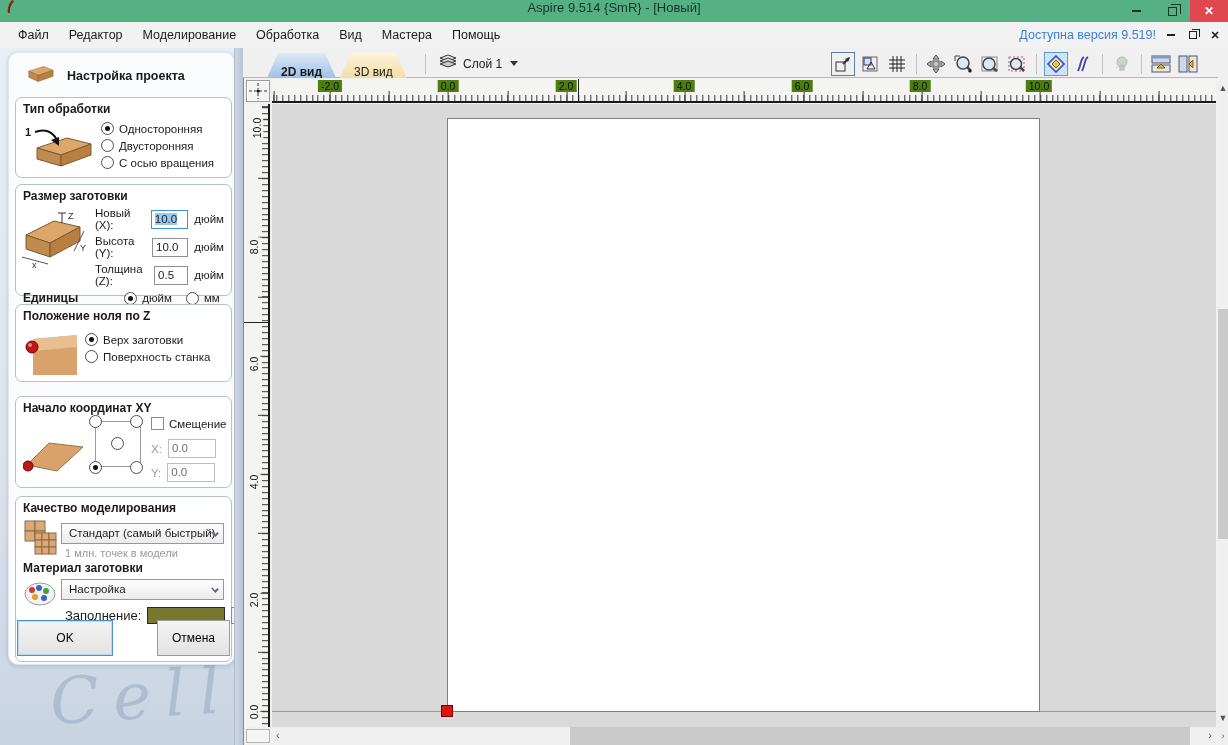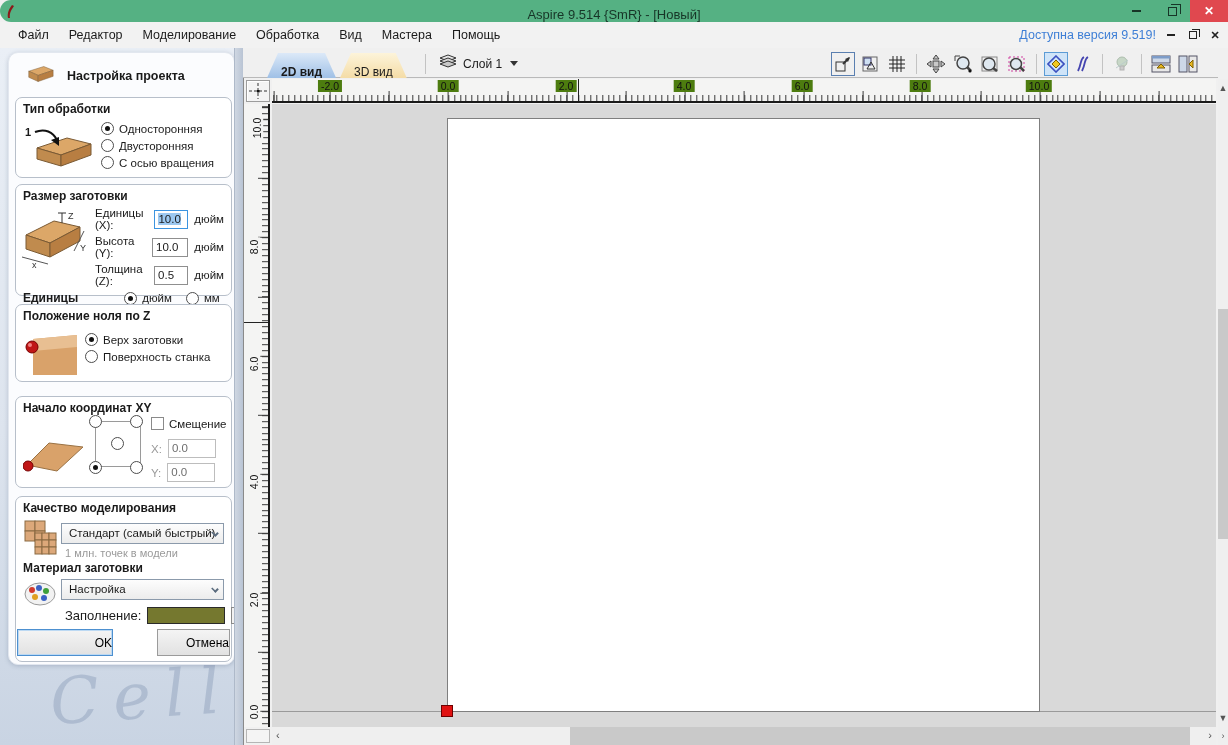--- a/index.html
+++ b/index.html
@@ -1,21 +1,21 @@
 <!DOCTYPE html>
 <html><head>
 <meta charset="utf-8">
 <style>
   * { margin:0; padding:0; box-sizing:border-box; }
   html,body { width:1228px; height:745px; overflow:hidden; }
   body { font-family:"Liberation Sans", sans-serif; font-size:12px; color:#1a1a1a; }
   #app { position:relative; width:1228px; height:745px; background:#f0f0f0; overflow:hidden; }
 
   
-  .titlebar { position:absolute; left:0; top:0; width:1228px; height:22px; background:#55b183; display:flex; align-items:flex-end;border-radius:11px; }
+  .titlebar { position:absolute; left:0; top:0; width:1228px; height:22px; background:#55b183; display:flex; align-items:flex-start; }
   .titlebar .logo { width:22px; text-align:center; }
   .titlebar .title { position:absolute; left:0; right:0; text-align:center; color:#173527; font-size:13px; }
   .win-btns { position:absolute; right:0; top:0; height:22px; display:flex; }
   .win-btn { width:36px; height:22px; display:flex; align-items:center; justify-content:center; color:#173527; font-size:12px; }
   .win-btn.close { background:#e0484f; color:#fff; width:38px; font-weight:bold; }
   .glyph-min { display:inline-block; width:9px; border-bottom:2px solid #173527; }
   .glyph-restore { position:relative; width:9px; height:9px; border:1px solid #173527; background:transparent; }
   .glyph-restore::before { content:""; position:absolute; left:2px; top:-4px; width:9px; height:9px; border:1px solid #173527; border-bottom:none; border-left:none; }
 
   
@@ -45,21 +45,21 @@
   .num-input { display:inline-block; width:42px; height:19px; border:1px solid #8f8f8f; background:#fff; font-size:11.5px; padding:2px 3px; }
   .num-input.focused { border:1px solid #3c94e0; }
   .num-input.focused .selected-text { background:#9cc8f0; }
   .num-input.disabled { border:1px solid #bdbdbd; color:#6e6e6e; }
   .size-row { display:flex; align-items:center; justify-content:flex-end; gap:6px; margin:4px 0; font-size:11.5px; }
 
   .dropdown { position:relative; height:21px; border:1px solid #8b9aab; background:linear-gradient(#fdfdfd,#ececec); font-size:11.5px; padding:3px 18px 0 7px; white-space:nowrap; overflow:hidden; }
   .chevron { position:absolute; right:5px; top:6px; width:6px; height:6px; border-right:2px solid #5a6b7d; border-bottom:2px solid #5a6b7d; transform:rotate(45deg) scale(1,.8); }
   .muted { color:#9a9a9a; }
 
-  .btn { position:absolute; height:27px; background:linear-gradient(#f4f4f4,#e2e2e2); border:1px solid #9b9b9b; font-size:12px; text-align:right; line-height:20px; }
+  .btn { position:absolute; height:36px; background:linear-gradient(#f4f4f4,#e2e2e2); border:1px solid #9b9b9b; font-size:12px; text-align:center; line-height:20px; }
   .btn.ok { left:8px; bottom:8px; width:96px; border:1px solid #4d90d0; box-shadow:0 0 0 1px #bcd9f3 inset; }
   .btn.cancel { right:4px; bottom:8px; width:73px; }
 
   .watermark { position:absolute; left:0; top:615px; width:243px; height:82px; overflow:hidden; }
   .watermark .wm-text { position:absolute; left:50px; top:-4px; font-family:"DejaVu Serif", serif; font-style:italic; font-size:64px; letter-spacing:14px; color:rgba(120,140,172,.35); transform:rotate(-4deg); }
   .panel-scroll { position:absolute; right:0; top:0; width:9px; height:697px; background:linear-gradient(90deg,#cfd7e2,#b9c4d4); border-left:1px solid #aeb9c9; }
 
   
   .tabbar { position:absolute; left:243px; top:48px; width:975px; height:30px; background:#f0f0f0; border-bottom:1px solid #b9b9b9; }
   .tab { position:absolute; top:5px; height:25px; padding:12px 14px 0; font-size:12px; clip-path:polygon(0 100%, 11px 0, calc(100% - 11px) 0, 100% 100%); }
@@ -212,21 +212,21 @@
               <line x1="40" y1="6" x2="48" y2="6" stroke="#333"></line>
             <text x="50" y="12" font-size="9" fill="#333">Z</text>
             <line x1="66" y1="24" x2="56" y2="44" stroke="#555"></line>
             <text x="62" y="44" font-size="9" fill="#333">Y</text>
             <line x1="4" y1="50" x2="30" y2="57" stroke="#555"></line>
             <text x="14" y="61" font-size="9" fill="#333">x</text>
           </svg>
         </div>
         <div style="margin-left:72px;">
           <div class="size-row">
-            <span>Единицы (X):</span>
+            <span>Новый (X):</span>
             <span class="num-input focused"><span class="selected-text">10.0</span></span>
             <span>дюйм</span>
           </div>
           <div class="size-row">
             <span>Высота (Y):</span>
             <span class="num-input">10.0</span>
             <span>дюйм</span>
           </div>
           <div class="size-row">
             <span>Толщина (Z):</span>

